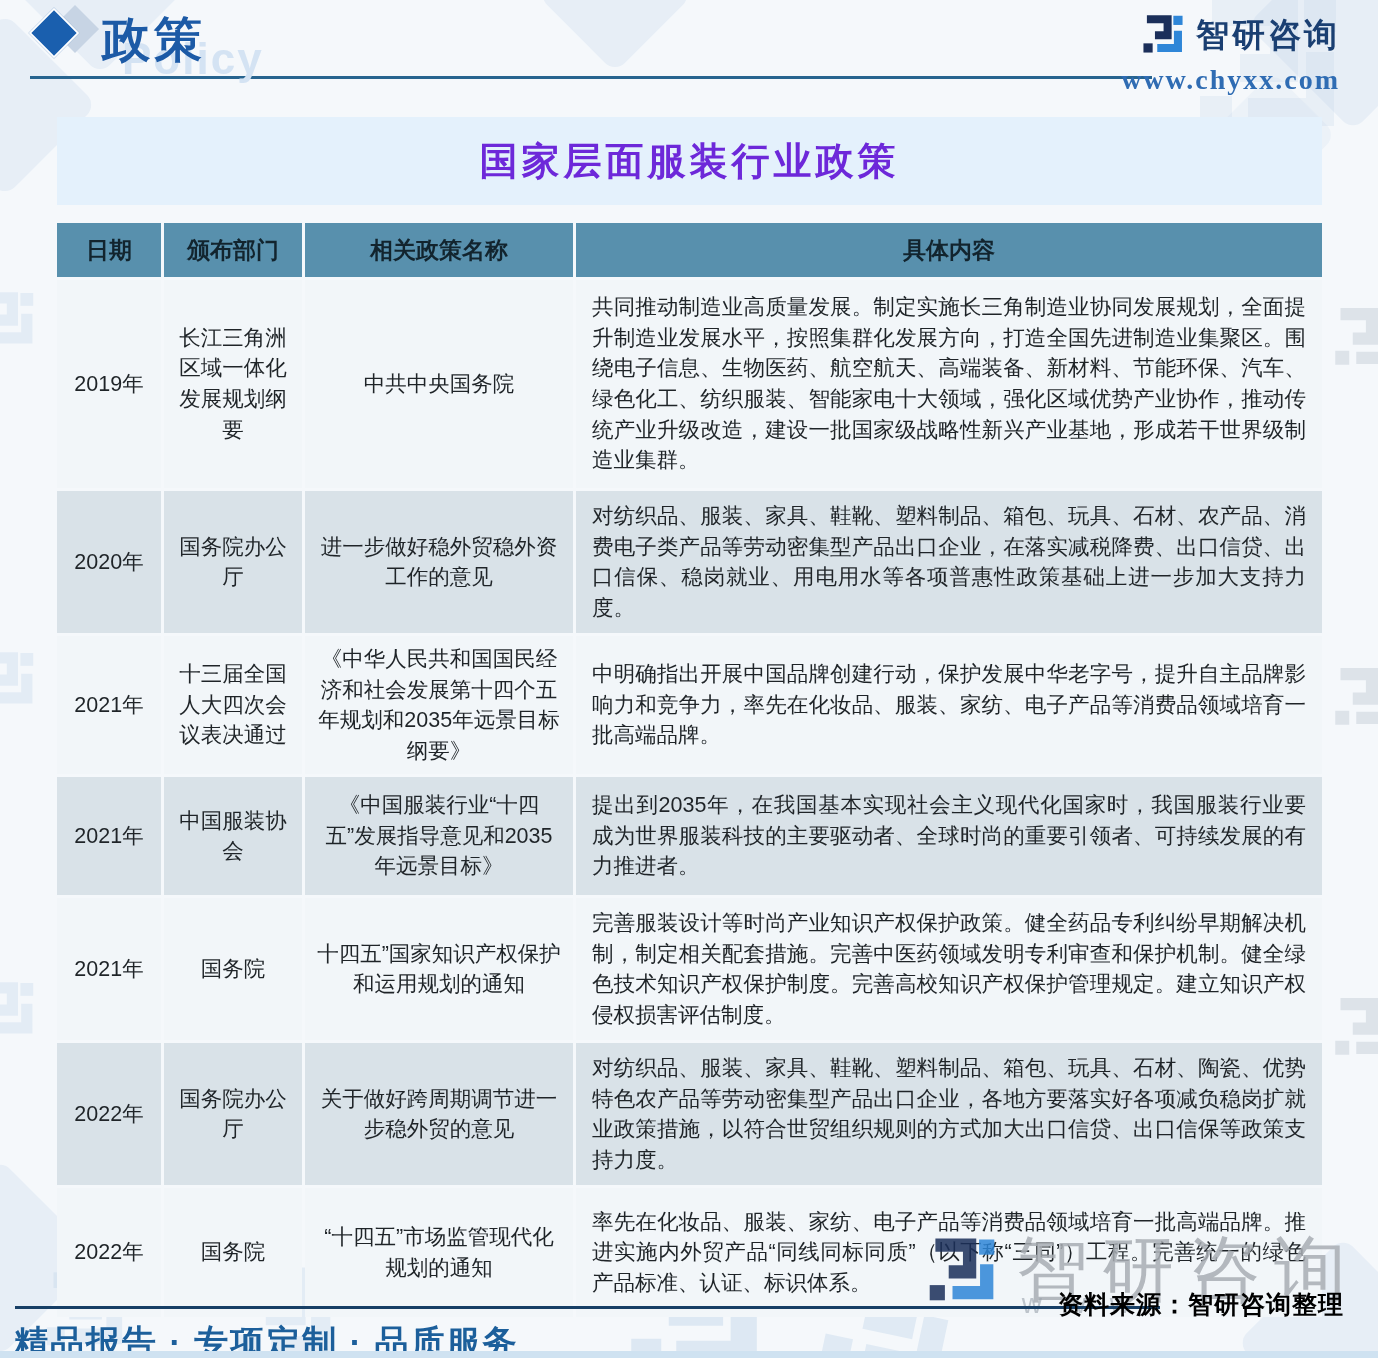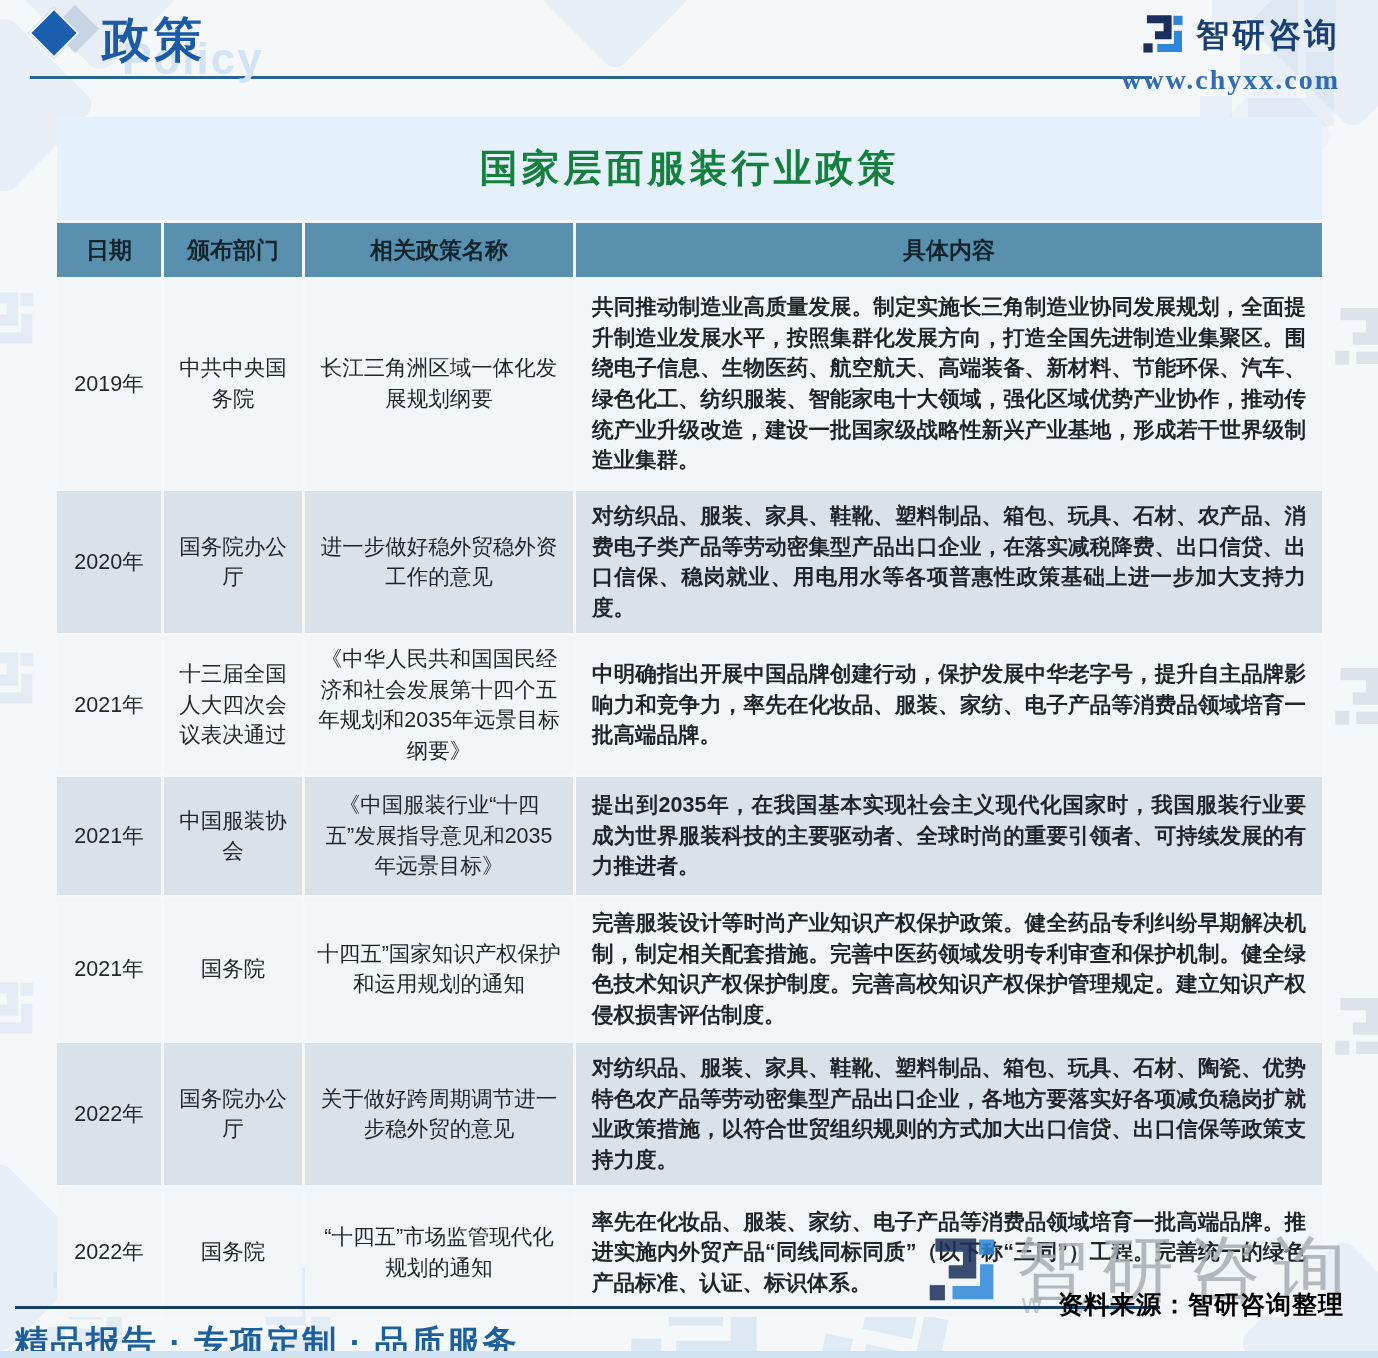--- a/index.html
+++ b/index.html
@@ -35,35 +35,35 @@
     font-size:48px; font-weight:bold; color:#1c5aa6; letter-spacing:4px; z-index:2; }
   .header-rule { position:absolute; left:30px; top:76px; width:1122px; height:3px;
     background:#27648f; }
   .brand { position:absolute; right:38px; top:10px; text-align:right; z-index:3; }
   .brand-row { display:flex; align-items:center; gap:10px; justify-content:flex-end; }
   .brand-name { font-size:33px; font-weight:bold; color:#1a3f72; letter-spacing:3px; }
   .brand-url { margin-top:4px; font-family:"Liberation Serif", serif;
     font-size:28px; font-weight:bold; color:#2f6cb3; letter-spacing:2px; }
 
   
-  .table-title { position:absolute; left:57px; top:117px; width:1265px; height:103px;
+  .table-title { position:absolute; left:57px; top:117px; width:1265px; height:88px;
     background:#e4f1fc; z-index:4;
     display:flex; align-items:center; justify-content:center;
-    font-size:38px; font-weight:bold; color:#15803d; letter-spacing:4px; }
+    font-size:38px; font-weight:bold; color:#6d28d9; letter-spacing:4px; }
 
   
   .policy-table { position:absolute; left:57px; top:223px; width:1265px; z-index:4; }
   .thead, .trow { display:grid; grid-template-columns:104px 138px 268px 1fr;
     column-gap:3px; margin-bottom:3px; }
   .th { background:#5890ad; color:#12242e; font-weight:bold; font-size:23px;
     display:flex; align-items:center; justify-content:center; height:54px; }
   .td { display:flex; align-items:center; padding:8px 10px;
     font-size:21.5px; line-height:1.42; }
   .td-date, .td-dept, .td-policy { justify-content:center; text-align:center; }
-  .td-content { text-align:justify; padding:10px 16px;font-weight:bold; }
+  .td-content { text-align:justify; padding:10px 16px; }
   .trow.light .td { background:#f2f6f9; }
   .trow.shade .td { background:#d9e2e8; }
   .trow.r0 .td { min-height:208px; }
   .trow.r1 .td { min-height:140px; }
   .trow.r2 .td { min-height:128px; }
   .trow.r3 .td { min-height:118px; }
   .trow.r4 .td { min-height:138px; }
   .trow.r5 .td { min-height:138px; }
   .trow.r6 .td { min-height:129px; }
 
@@ -212,22 +212,22 @@
   <div class="policy-table">
     <div class="thead">
       <div class="th">日期</div>
       <div class="th">颁布部门</div>
       <div class="th">相关政策名称</div>
       <div class="th">具体内容</div>
     </div>
     <div class="tbody">
     <div class="trow light r0">
       <div class="td td-date">2019年</div>
+      <div class="td td-policy">长江三角洲区域一体化发展规划纲要</div>
       <div class="td td-dept">中共中央国务院</div>
-      <div class="td td-policy">长江三角洲区域一体化发展规划纲要</div>
       <div class="td td-content">共同推动制造业高质量发展。制定实施长三角制造业协同发展规划，全面提升制造业发展水平，按照集群化发展方向，打造全国先进制造业集聚区。围绕电子信息、生物医药、航空航天、高端装备、新材料、节能环保、汽车、绿色化工、纺织服装、智能家电十大领域，强化区域优势产业协作，推动传统产业升级改造，建设一批国家级战略性新兴产业基地，形成若干世界级制造业集群。</div>
     </div>
 
     <div class="trow shade r1">
       <div class="td td-date">2020年</div>
       <div class="td td-dept">国务院办公厅</div>
       <div class="td td-policy">进一步做好稳外贸稳外资工作的意见</div>
       <div class="td td-content">对纺织品、服装、家具、鞋靴、塑料制品、箱包、玩具、石材、农产品、消费电子类产品等劳动密集型产品出口企业，在落实减税降费、出口信贷、出口信保、稳岗就业、用电用水等各项普惠性政策基础上进一步加大支持力度。</div>
     </div>
 

